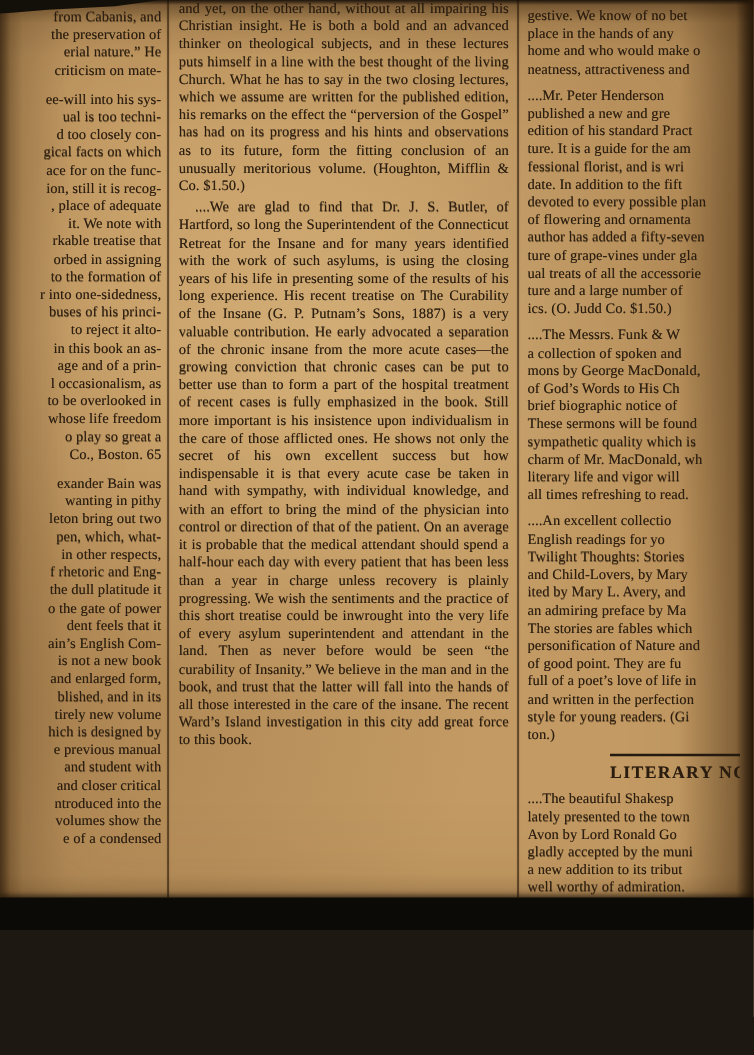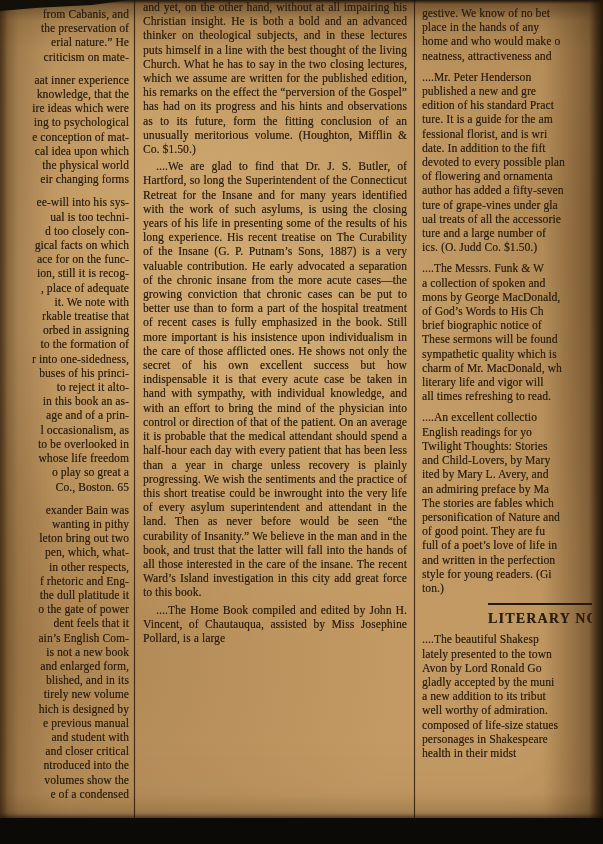--- a/index.html
+++ b/index.html
@@ -1,18 +1,18 @@
 <!DOCTYPE html>
 <html><head>
 <meta charset="utf-8">
 <style>
   * { margin:0; padding:0; box-sizing:border-box; }
   html,body { background:#1d1812; }
   .page {
-    position:relative; width:603px; height:844px; overflow:hidden;
+    position:relative; width:603px; height:744px; overflow:hidden;
     font-family:"Liberation Serif","DejaVu Serif",serif;
     color:#2a1d10;
     background:
       radial-gradient(ellipse 70% 55% at 46% 38%, rgba(255,226,170,0.30), rgba(255,226,170,0) 70%),
       radial-gradient(circle at 10% 78%, rgba(80,48,16,0.18), rgba(80,48,16,0) 40%),
       radial-gradient(circle at 88% 30%, rgba(80,48,16,0.14), rgba(80,48,16,0) 45%),
       linear-gradient(90deg, rgba(52,30,8,0.50) 0%, rgba(52,30,8,0.12) 3%, rgba(52,30,8,0) 9%, rgba(52,30,8,0) 90%, rgba(52,30,8,0.45) 99%),
       linear-gradient(180deg, rgba(40,22,6,0.50) 0%, rgba(40,22,6,0.08) 2.5%, rgba(40,22,6,0) 6%, rgba(40,22,6,0) 94%, rgba(40,22,6,0.35) 100%),
       #c39a63;
     box-shadow: inset 0 0 90px rgba(70,42,14,0.35);
@@ -58,28 +58,20 @@
 </head>
 <body>
 
 <div class="page">
 
   <div class="col col-left">
     <div class="frag">from Cabanis, and
 the preservation of
 erial nature.” He
 criticism on mate-</div>
-    <div class="frag">aat inner experience
-knowledge, that the
-ire ideas which were
-ing to psychological
-e conception of mat-
-cal idea upon which
-the physical world
-eir changing forms</div>
     <div class="frag">ee-will into his sys-
 ual is too techni-
 d too closely con-
 gical facts on which
 ace for on the func-
 ion, still it is recog-
 , place of adequate
 it. We note with
 rkable treatise that
 orbed in assigning
@@ -115,21 +107,20 @@
 ntroduced into the
 volumes show the
 e of a condensed</div>
   </div>
 
   <div class="divider divider-1"></div>
 
   <div class="col col-mid">
     <p>and yet, on the other hand, without at all impairing his Christian insight. He is both a bold and an advanced thinker on theological subjects, and in these lectures puts himself in a line with the best thought of the living Church. What he has to say in the two closing lectures, which we assume are written for the published edition, his remarks on the effect the “perversion of the Gospel” has had on its progress and his hints and observations as to its future, form the fitting conclusion of an unusually meritorious volume. (Houghton, Mifflin &amp; Co. $1.50.)</p>
     <p class="indent">....We are glad to find that Dr. J. S. Butler, of Hartford, so long the Superintendent of the Connecticut Retreat for the Insane and for many years identified with the work of such asylums, is using the closing years of his life in presenting some of the results of his long experience. His recent treatise on The Curability of the Insane (G. P. Putnam’s Sons, 1887) is a very valuable contribution. He early advocated a separation of the chronic insane from the more acute cases—the growing conviction that chronic cases can be put to better use than to form a part of the hospital treatment of recent cases is fully emphasized in the book. Still more important is his insistence upon individualism in the care of those afflicted ones. He shows not only the secret of his own excellent success but how indispensable it is that every acute case be taken in hand with sympathy, with individual knowledge, and with an effort to bring the mind of the physician into control or direction of that of the patient. On an average it is probable that the medical attendant should spend a half-hour each day with every patient that has been less than a year in charge unless recovery is plainly progressing. We wish the sentiments and the practice of this short treatise could be inwrought into the very life of every asylum superintendent and attendant in the land. Then as never before would be seen “the curability of Insanity.” We believe in the man and in the book, and trust that the latter will fall into the hands of all those interested in the care of the insane. The recent Ward’s Island investigation in this city add great force to this book.</p>
-    <p class="indent">....The Home Book compiled and edited by John H. Vincent, of Chautauqua, assisted by Miss Josephine Pollard, is a large</p>
   </div>
 
   <div class="divider divider-2"></div>
 
   <div class="col col-right">
     <div class="frag">gestive. We know of no bet
 place in the hands of any
 home and who would make o
 neatness, attractiveness and</div>
     <div class="frag">....Mr. Peter Henderson

